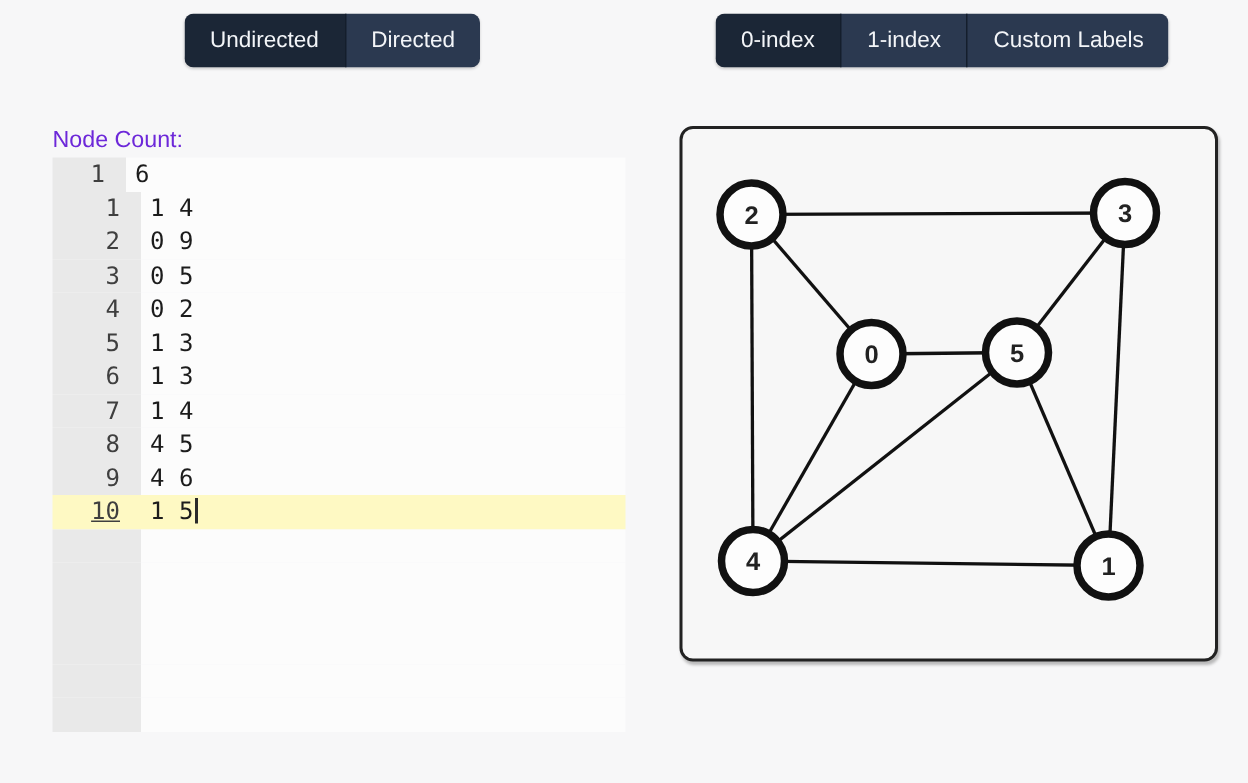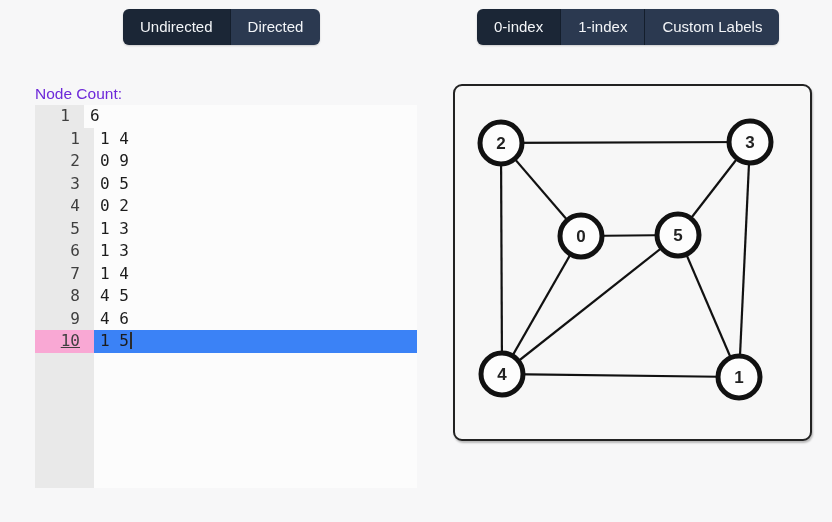--- a/index.html
+++ b/index.html
@@ -52,22 +52,22 @@
   .gd .gutter{width:59px;}
   .row .code{
     flex:1;
     background:#fcfcfc;
     color:#1c1c1c;
     padding-left:6px;
     font-family:"DejaVu Sans Mono",monospace;
     font-size:16px;line-height:22.5px;
     white-space:pre;
   }
-  .row.active .gutter{background:#f9a8d4;text-decoration:underline;}
-  .row.active .code{background:#3b82f6;}
+  .row.active .gutter{background:#fef9c3;text-decoration:underline;}
+  .row.active .code{background:#fef9c3;}
   .caret{
     display:inline-block;width:2px;height:17px;
     background:#2b2b2b;vertical-align:-3px;margin-left:1px;
   }
 
   
   .graph-panel{
     position:absolute;left:453px;top:84px;
     width:355px;height:353px;
     background:#f7f7f7;

